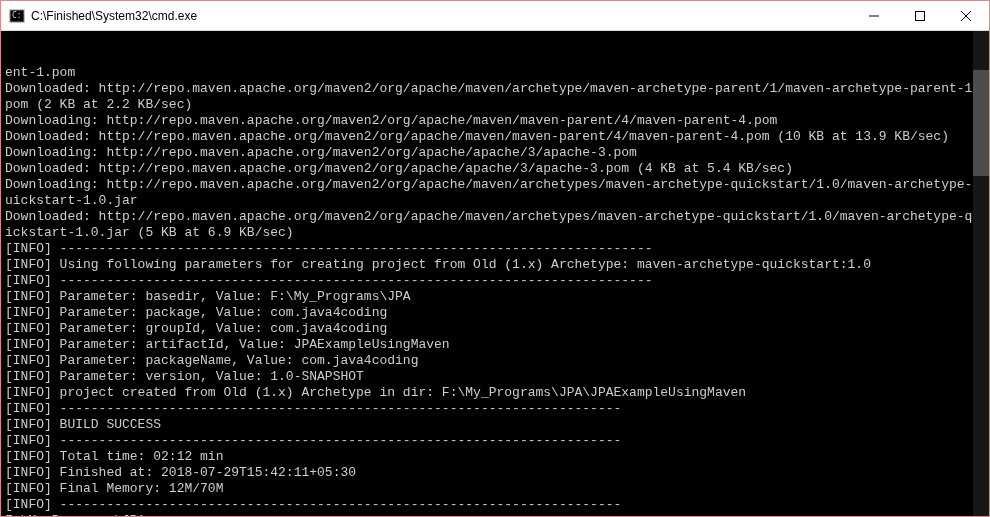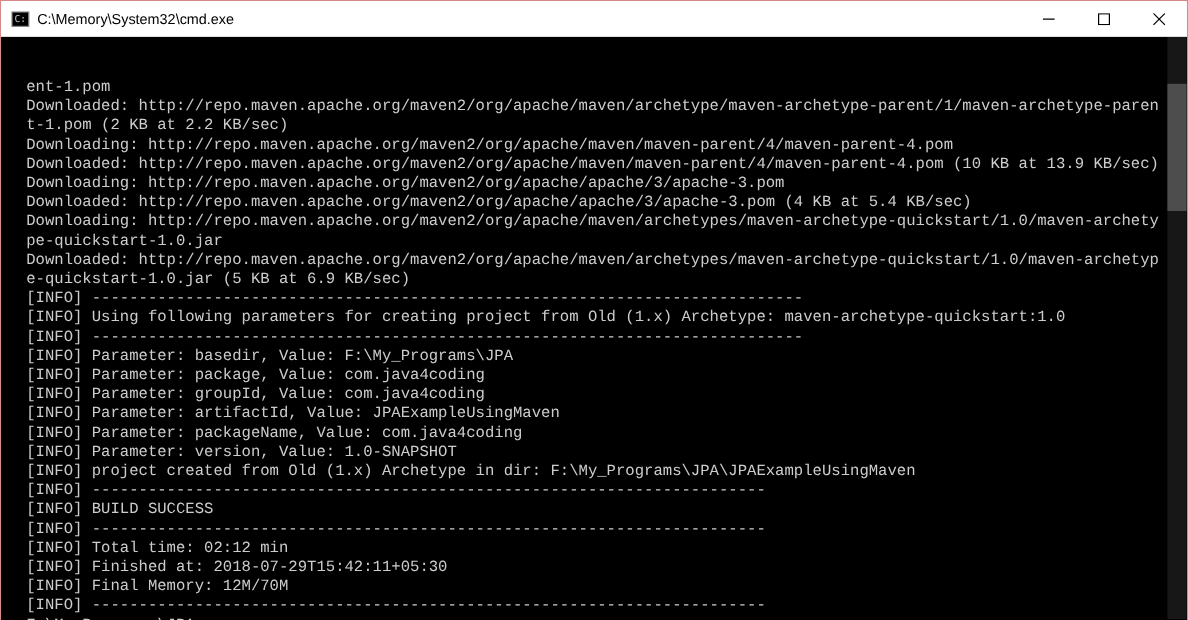--- a/index.html
+++ b/index.html
@@ -54,21 +54,21 @@
       color: #000;
       cursor: pointer;
     }
     .terminal {
       flex: 1;
       background: #000;
       color: #ccc;
       font-family: Consolas, "Courier New", monospace;
       font-size: 13px;
       line-height: 1.23;
-      padding: 2px 21px;
+      padding: 2px 4px;
       overflow-y: auto;
       white-space: pre-wrap;
       word-break: break-all;
       position: relative;
     }
     .terminal::-webkit-scrollbar { width: 16px; }
     .terminal::-webkit-scrollbar-track { background: #1a1a1a; }
     .terminal::-webkit-scrollbar-thumb { background: #4d4d4d; }
     .line { display: block; }
     .prompt { display: inline; }
@@ -91,21 +91,21 @@
 <body>
 
 <div class="window">
   <div class="titlebar">
     <span class="titlebar-icon">
       <svg width="16" height="16" viewBox="0 0 16 16">
         <rect x="1" y="2" width="14" height="12" fill="#000" stroke="#888" stroke-width="1"></rect>
         <text x="3" y="10" font-size="8" fill="#ccc" font-family="monospace">C:</text>
       </svg>
     </span>
-    <span class="titlebar-title">C:\Memory\System32\cmd.exe</span>
+    <span class="titlebar-title">C:\Finished\System32\cmd.exe</span>
     <div class="titlebar-controls">
       <div class="titlebar-btn">
         <svg width="10" height="10" viewBox="0 0 10 10">
             <line x1="0" y1="5" x2="10" y2="5" stroke="#000" stroke-width="1"></line>
           </svg>
       </div>
       <div class="titlebar-btn">
         <svg width="10" height="10" viewBox="0 0 10 10">
             <rect x="0.5" y="0.5" width="9" height="9" fill="none" stroke="#000" stroke-width="1"></rect>
           </svg>

